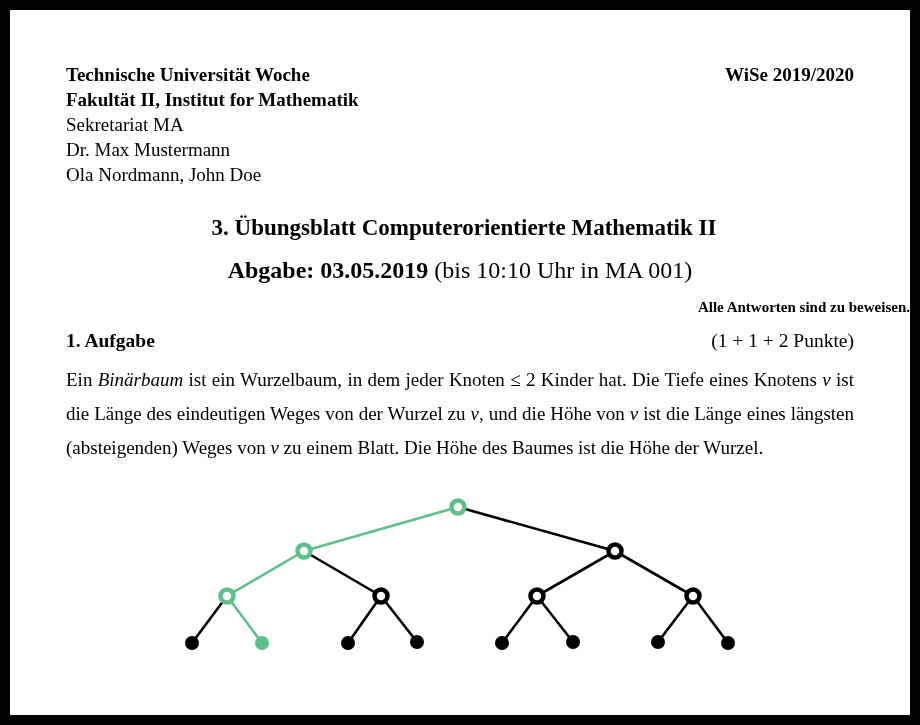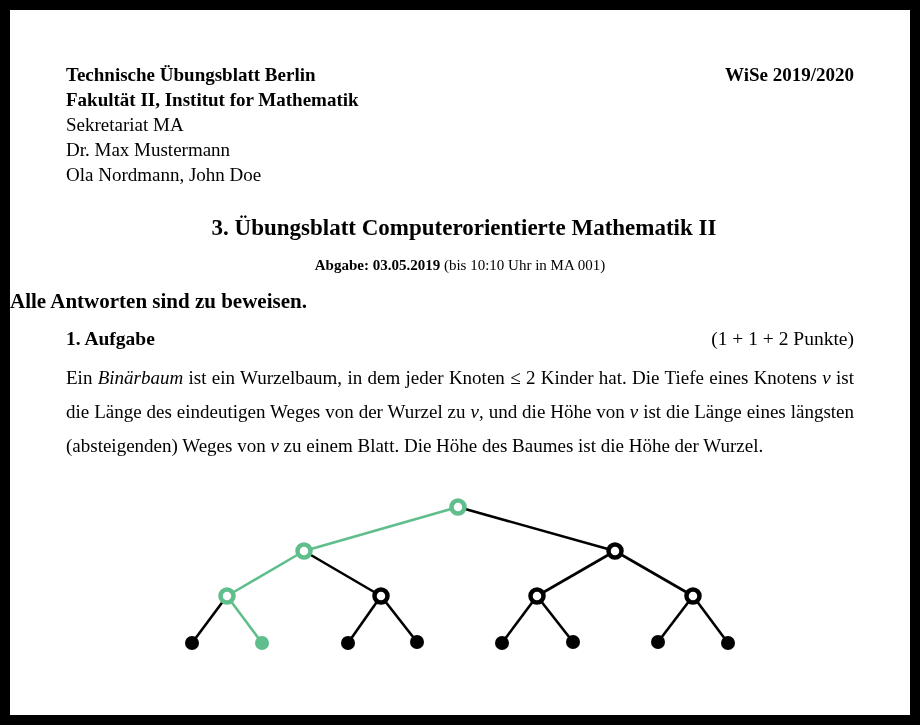--- a/index.html
+++ b/index.html
@@ -27,26 +27,26 @@
   .header-right { text-align: center; }
   .doc-title {
     text-align: center;
     font-size: 23px;
     font-weight: bold;
     margin-top: 28px;
     padding-left: 8px;
   }
   .abgabe-line {
     text-align: center;
-    font-size: 15px;
+    font-size: 24px;
     margin-top: 16px;
   }
   .notice-line {
-    text-align: left;
-    font-size: 21px;
+    text-align: right;
+    font-size: 15px;
     font-weight: bold;
     margin-top: 15px;
   }
   .task-row {
     display: flex;
     justify-content: space-between;
     align-items: center;
     margin: 14px 56px 0 56px;
     font-size: 19.5px;
   }
@@ -65,21 +65,21 @@
     display: block;
   }
 </style>
 </head>
 <body>
 
 <div class="page">
 
   <div class="header-row">
     <div>
-      <div class="hline bold">Technische Übungsblatt Berlin</div>
+      <div class="hline bold">Technische Universität Woche</div>
       <div class="hline bold">Fakultät II, Institut for Mathematik</div>
       <div class="hline">Sekretariat MA</div>
       <div class="hline">Dr. Max Mustermann</div>
       <div class="hline">Ola Nordmann, John Doe</div>
     </div>
     <div class="header-right">
       <div class="hline bold">WiSe 2019/2020</div>
     </div>
   </div>
 

